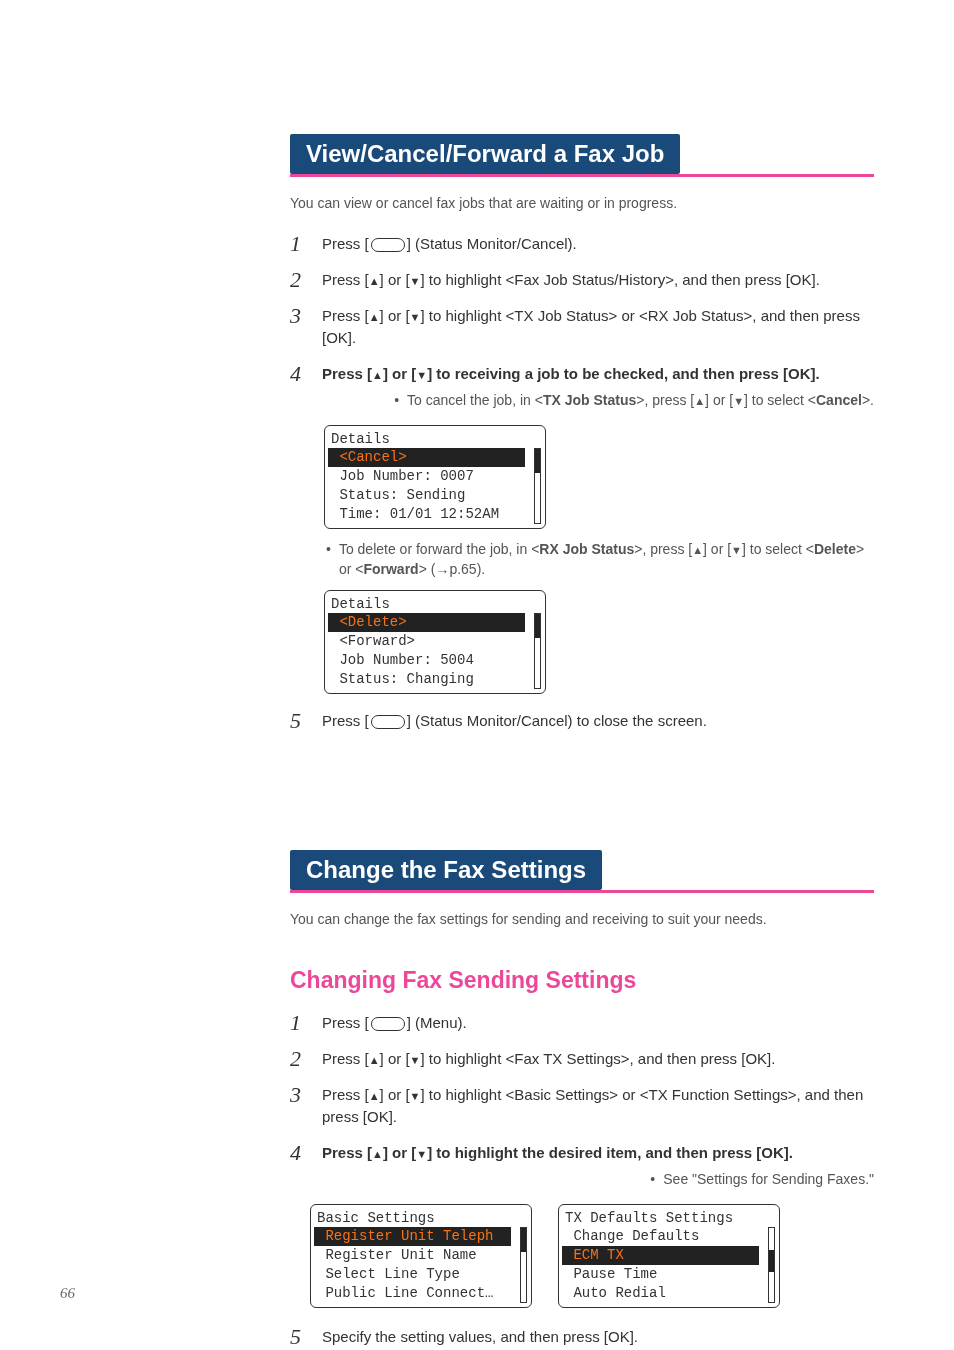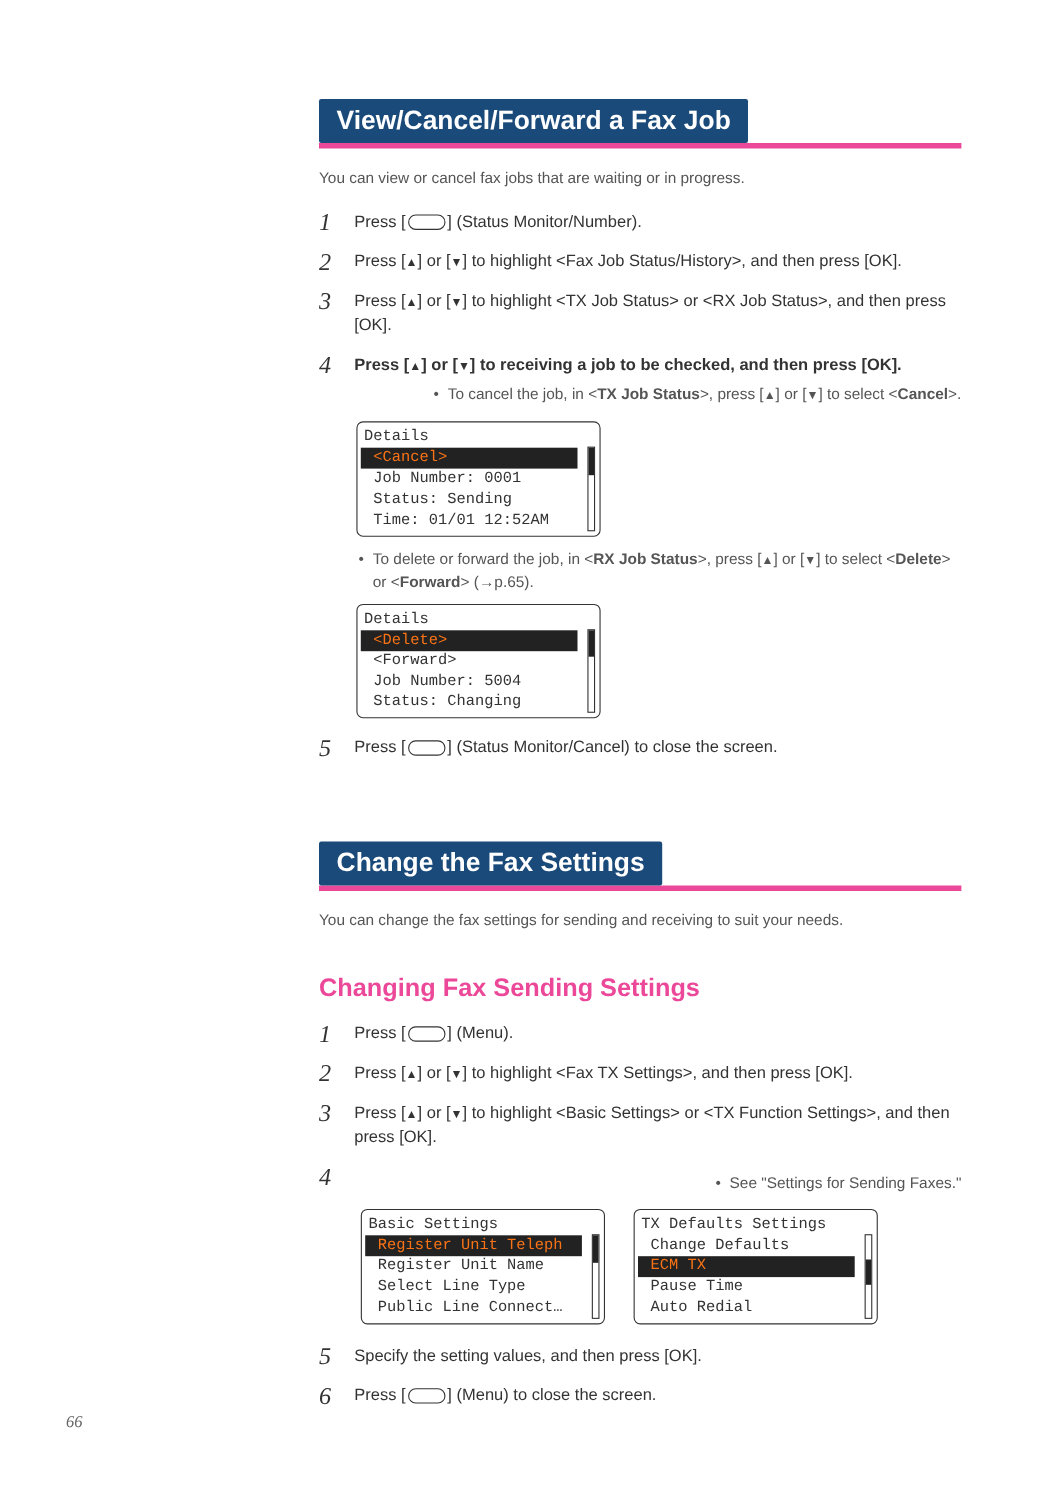--- a/index.html
+++ b/index.html
@@ -8,22 +8,23 @@
     height: 1350px;
     background: #fff;
     font-family: "Helvetica Neue", Arial, sans-serif;
     color: #333;
     position: relative;
   }
   .page {
     padding: 90px 80px 40px 290px;
   }
   .section-title-wrap {
-    border-bottom: 5px solid #ec4899;
+    border-bottom: 3px solid #ec4899;
     margin-bottom: 18px;
+    margin-top: 44px;
   }
   .section-title {
     display: inline-block;
     background: #1a4a7a;
     color: #fff;
     font-weight: bold;
     font-size: 24px;
     padding: 6px 16px 6px 16px;
     border-radius: 2px;
   }
@@ -115,21 +116,21 @@
     height: 33%;
     background: #222;
   }
   .lcd-scroll.mid::before {
     top: 30%;
     height: 30%;
   }
   .lcd-pair {
     display: flex;
     gap: 26px;
-    margin-left: 38px;
+    margin-left: 20px;
     margin-top: 10px;
   }
   .lcd-pair .lcd { margin: 0; }
   .subhead {
     font-size: 23px;
     font-weight: bold;
     color: #ec4899;
     margin: 40px 0 18px 0;
   }
   .section-gap {
@@ -152,21 +153,21 @@
 
   <div class="section-title-wrap">
     <div class="section-title">View/Cancel/Forward a Fax Job</div>
   </div>
 
   <div class="intro-text">You can view or cancel fax jobs that are waiting or in progress.</div>
 
   <div class="step">
     <div class="step-num">1</div>
     <div class="step-body bold">
-      <span>Press [</span><span class="key-oval"></span><span>] (Status Monitor/Number).</span>
+      <span>Press [</span><span class="key-oval"></span><span>] (Status Monitor/Cancel).</span>
     </div>
   </div>
 
   <div class="step">
     <div class="step-num">2</div>
     <div class="step-body bold">
       <span>Press [</span><span class="tri-up"></span><span>] or [</span><span class="tri-down"></span><span>] to highlight &lt;Fax Job Status/History&gt;, and then press [OK].</span>
     </div>
   </div>
 
@@ -188,21 +189,21 @@
         <span class="normal">
           <span>To cancel the job, in &lt;</span><b>TX Job Status</b><span>&gt;, press [</span><span class="tri-up"></span><span>] or [</span><span class="tri-down"></span><span>] to select &lt;</span><b>Cancel</b><span>&gt;.</span>
         </span>
       </div>
     </div>
   </div>
 
   <div class="lcd">
     <div class="lcd-row">Details</div>
     <div class="lcd-row sel"> &lt;Cancel&gt;</div>
-    <div class="lcd-row"> Job Number: 0001</div>
+    <div class="lcd-row"> Job Number: 0007</div>
     <div class="lcd-row"> Status: Sending</div>
     <div class="lcd-row"> Time: 01/01 12:52AM</div>
     <div class="lcd-scroll"></div>
   </div>
 
   <div class="bullet-line" style="margin-left:36px;">
     <span class="bullet-dot"></span>
     <span class="normal">
       <span>To delete or forward the job, in &lt;</span><b>RX Job Status</b><span>&gt;, press [</span><span class="tri-up"></span><span>] or [</span><span class="tri-down"></span><span>] to select &lt;</span><b>Delete</b><span>&gt; or &lt;</span><b>Forward</b><span>&gt; (</span><span class="arrow-right"></span><span>p.65).</span>
     </span>
@@ -251,20 +252,23 @@
   <div class="step">
     <div class="step-num">3</div>
     <div class="step-body bold">
       <span>Press [</span><span class="tri-up"></span><span>] or [</span><span class="tri-down"></span><span>] to highlight &lt;Basic Settings&gt; or &lt;TX Function Settings&gt;, and then press [OK].</span>
     </div>
   </div>
 
   <div class="step">
     <div class="step-num">4</div>
     <div class="step-body">
+      <div class="bold">
+        <span>Press [</span><span class="tri-up"></span><span>] or [</span><span class="tri-down"></span><span>] to highlight the desired item, and then press [OK].</span>
+      </div>
       <div class="bullet-line">
         <span class="bullet-dot"></span>
         <span class="normal">See "Settings for Sending Faxes."</span>
       </div>
     </div>
   </div>
 
   <div class="lcd-pair">
     <div class="lcd">
       <div class="lcd-row">Basic Settings</div>

